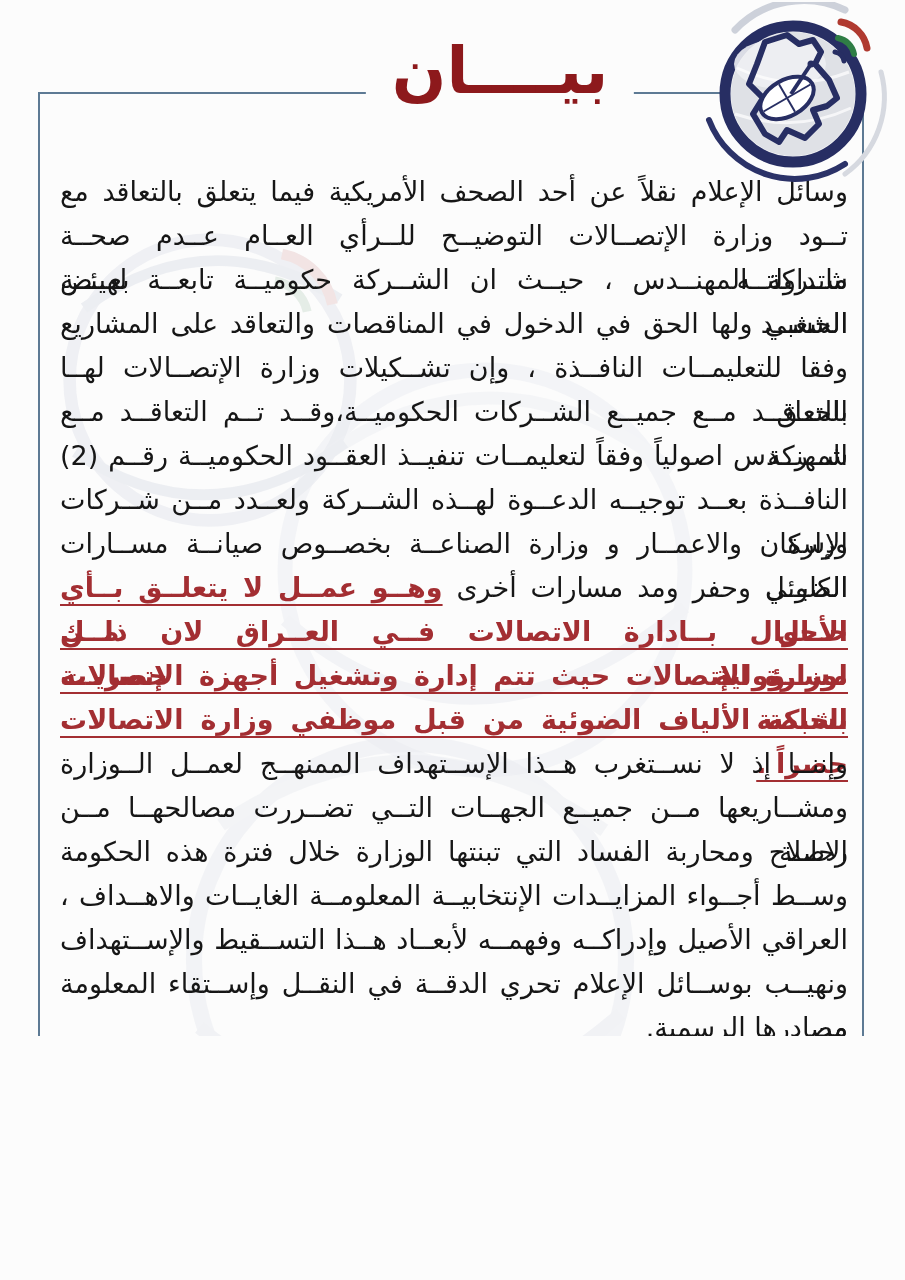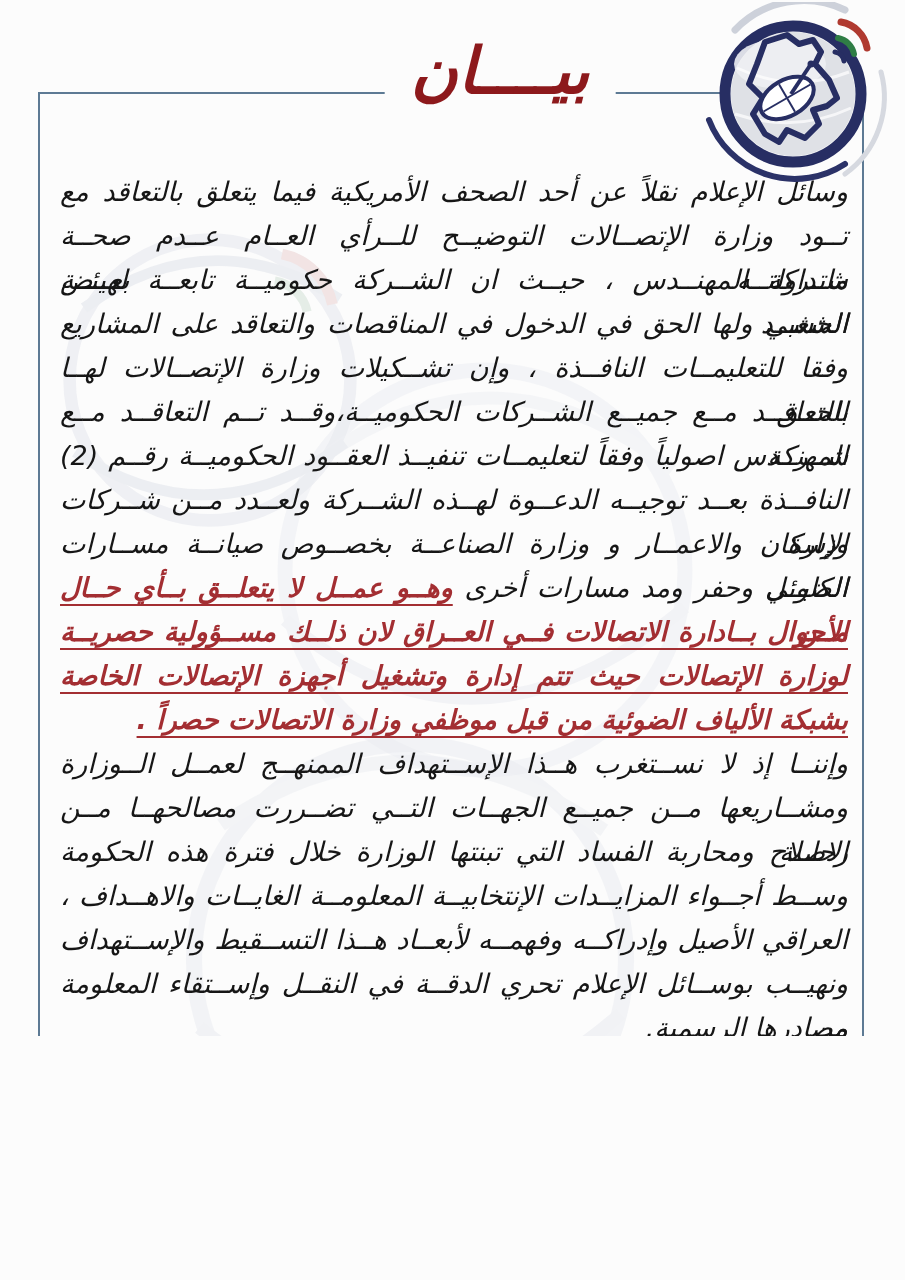--- a/index.html
+++ b/index.html
@@ -13,21 +13,21 @@
     --wm:#e7e9ef;
   }
   html,body{margin:0;padding:0;}
   body{
     width:905px;height:1280px;
     background:#fcfcfc;
     font-family:"DejaVu Sans", sans-serif;
     overflow:hidden;
     position:relative;
   }
-  .page{position:absolute;inset:0;width:905px;height:1036px;background:#fcfcfc;overflow:hidden;font-style:italic;}
+  .page{position:absolute;inset:0;width:905px;height:1036px;background:#fcfcfc;overflow:hidden;}
 
   
   .wm{position:absolute;z-index:0;pointer-events:none;}
   .wm1{left:30px;top:200px;opacity:.6;}
   .wm2{left:235px;top:320px;opacity:.45;}
   .wm3{left:140px;top:690px;opacity:.5;}
 
   
   .frame{
     position:absolute;z-index:1;

